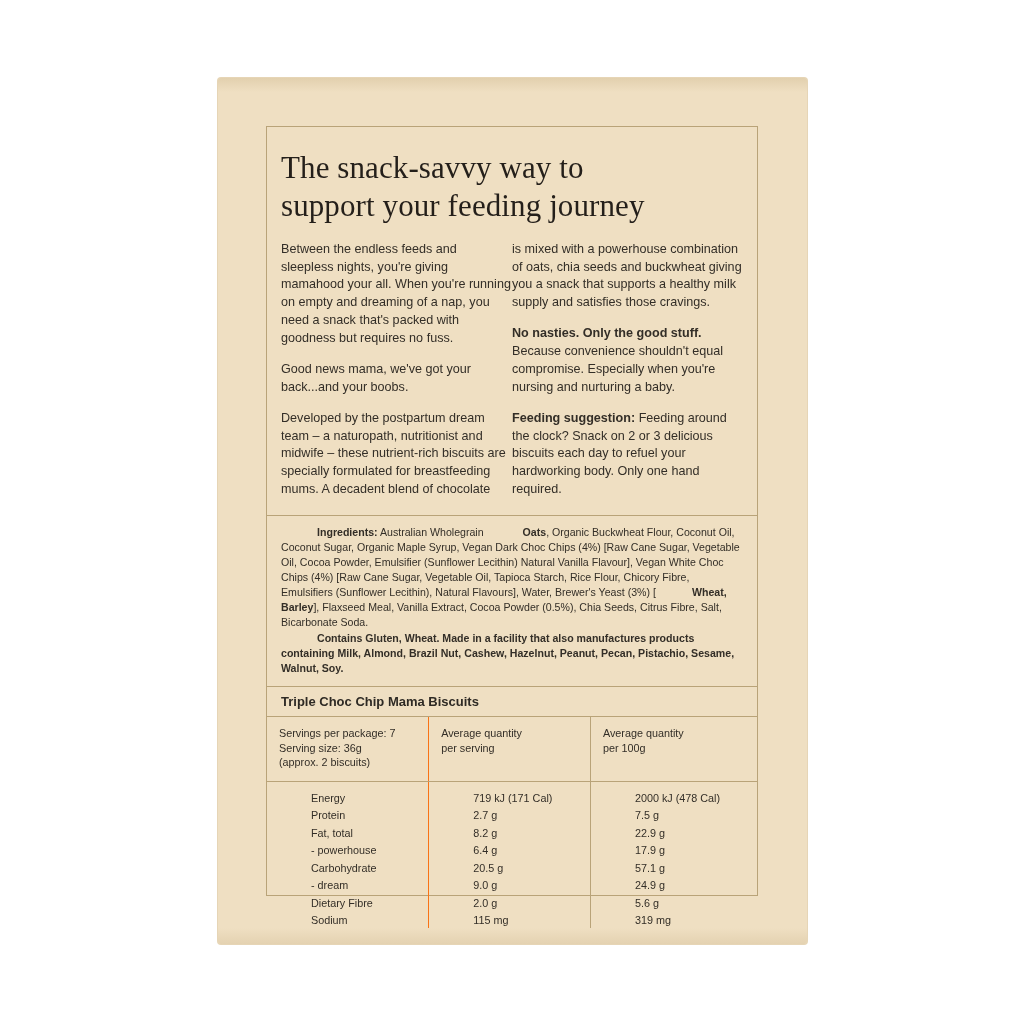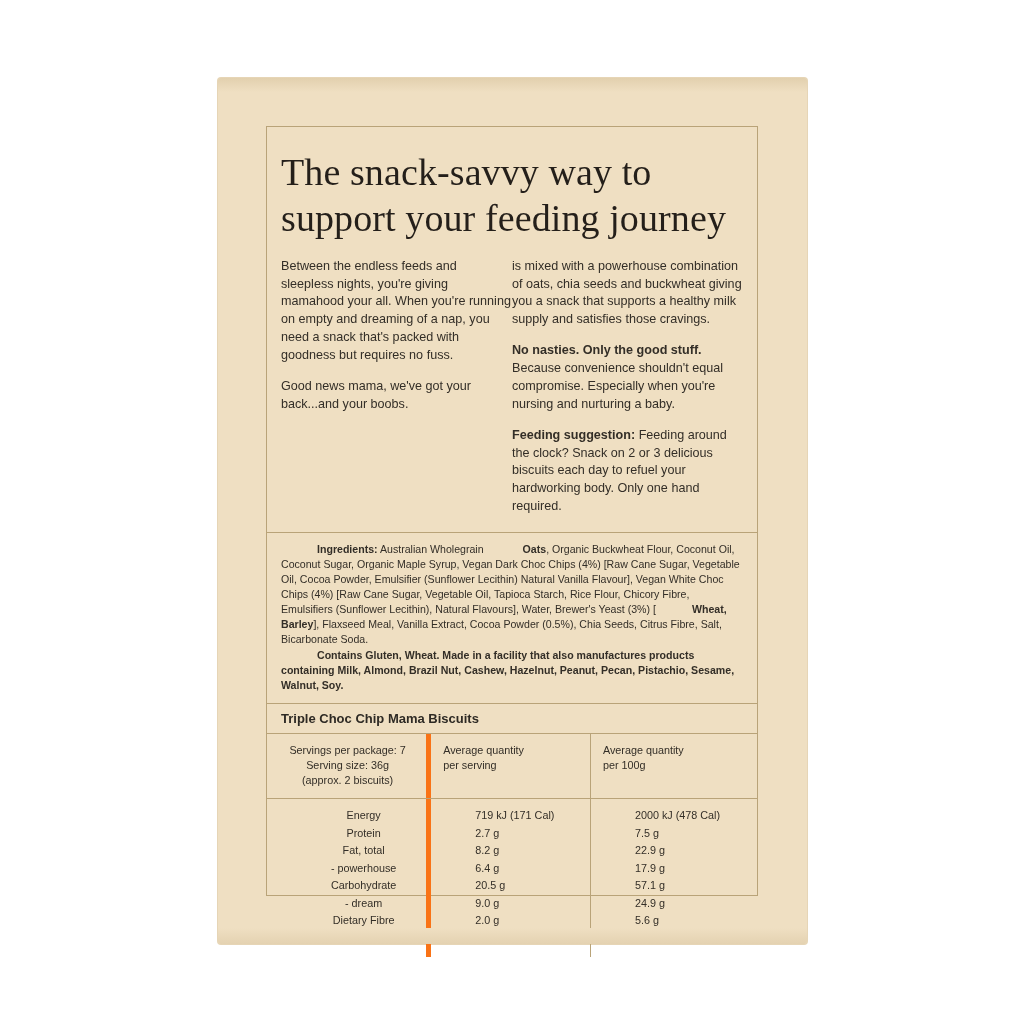--- a/index.html
+++ b/index.html
@@ -51,21 +51,21 @@
     color: #2e2a24;
   }
 
   .pad {
     padding: 0 14px;
   }
 
   h1.headline {
     font-family: "Liberation Serif", serif;
     font-weight: 400;
-    font-size: 38px;
+    font-size: 31px;
     line-height: 1.22;
     letter-spacing: 0.1px;
     margin: 22px 0 16px 0;
     color: #241f1a;
   }
 
   .cols {
     display: flex;
     padding-bottom: 16px;
   }
@@ -103,21 +103,21 @@
   table.nutrition {
     width: 100%;
     border-collapse: collapse;
     font-size: 10.8px;
     color: #332e27;
   }
   table.nutrition td {
     vertical-align: top;
     padding: 6px 10px 6px 12px;
   }
-  table.nutrition .c0 { width: 33%; border-right: 5px solid #f97316; text-align: center; }
+  table.nutrition .c0 { width: 33%; border-right: 1px solid #f97316; }
   table.nutrition .c1 { width: 33%; border-right: 1px solid #b9a378; }
   table.nutrition .c2 { width: 34%; }
 
   tr.head td { padding-top: 9px; padding-bottom: 11px; line-height: 1.35; }
   tr.body td { padding-top: 8px; padding-bottom: 10px; line-height: 1.62; }
 
   .nrow { white-space: nowrap; padding-left: 32px; }
 </style>
 </head>
 <body>
@@ -129,20 +129,21 @@
       <h1 class="headline">
         <span>The snack-savvy way to</span><br>
         <span>support your feeding journey</span>
       </h1>
     </div>
 
     <div class="pad cols">
       <div class="col">
         <p>Between the endless feeds and sleepless nights, you're giving mamahood your all. When you're running on empty and dreaming of a nap, you need a snack that's packed with goodness but requires no fuss.</p>
         <p>Good news mama, we've got your back...and your boobs.</p>
+        <p>Developed by the postpartum dream team – a naturopath, nutritionist and midwife – these nutrient-rich biscuits are specially formulated for breastfeeding mums. A decadent blend of chocolate</p>
       </div>
       <div class="col">
         <p>is mixed with a powerhouse combination of oats, chia seeds and buckwheat giving you a snack that supports a healthy milk supply and satisfies those cravings.</p>
         <p><b>No nasties. Only the good stuff.</b><span> Because convenience shouldn't equal compromise. Especially when you're nursing and nurturing a baby.</span></p>
         <p><b>Feeding suggestion:</b><span> Feeding around the clock? Snack on 2 or 3 delicious biscuits each day to refuel your hardworking body. Only one hand required.</span></p>
       </div>
     </div>
 
     <div class="rule"></div>
 

